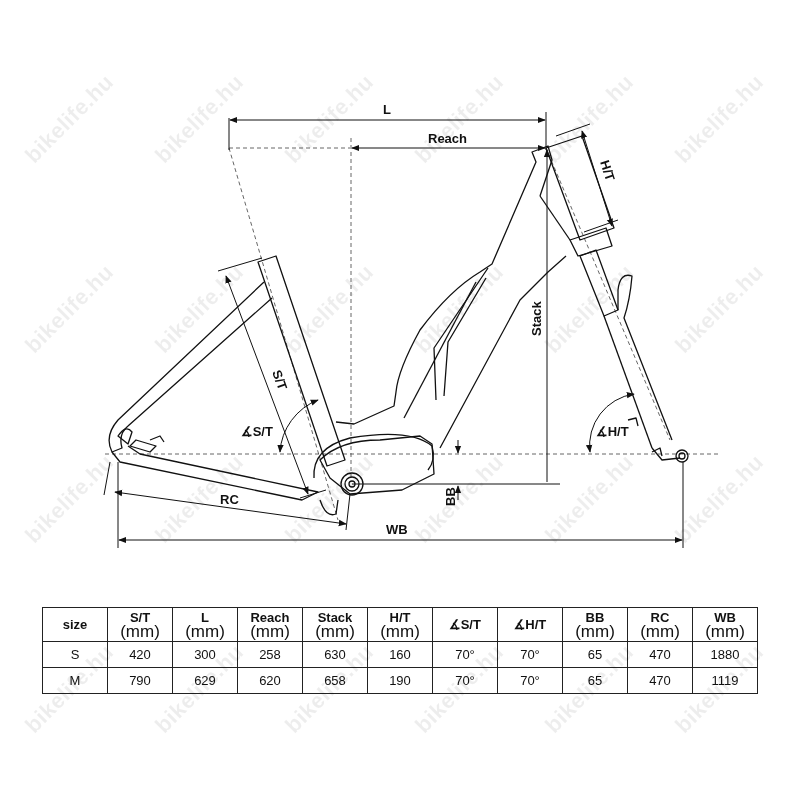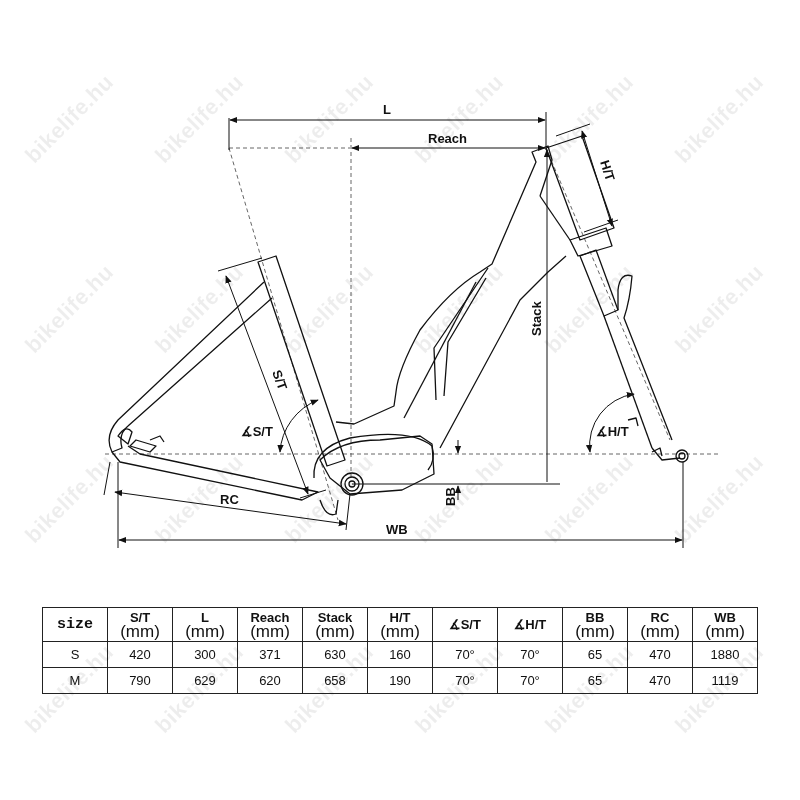--- a/index.html
+++ b/index.html
@@ -6,21 +6,21 @@
   body { width: 800px; height: 800px; position: relative; overflow: hidden; font-family: "Liberation Sans", sans-serif; color: #111; }
   .watermarks { position: absolute; inset: 0; pointer-events: none; z-index: 3; }
   .wm { position: absolute; font-family: "Liberation Sans", sans-serif; font-weight: bold; font-size: 22px; color: rgba(0,0,0,0.07); transform: rotate(-45deg); transform-origin: left top; white-space: nowrap; letter-spacing: 0.5px; }
   svg.diagram { position: absolute; left: 0; top: 0; width: 800px; height: 600px; z-index: 1; }
   svg text { font-family: "Liberation Sans", sans-serif; font-weight: bold; font-size: 13px; fill: #111; }
   .geo-table { position: absolute; left: 42px; top: 607px; width: 716px; border-collapse: collapse; z-index: 2; table-layout: fixed; }
   .geo-table th, .geo-table td { border: 1px solid #222; text-align: center; padding: 0; font-size: 13px; color: #111; }
   .geo-table th { height: 33px; font-weight: bold; line-height: 14px; }
   .geo-table th .unit { display: block; font-weight: normal; font-size: 17px; }
   .geo-table td { height: 25px; }
-  .geo-table th.size-h { font-size: 15px; font-family: Liberation Mono, monospace; }
+  .geo-table th.size-h { font-size: 13px; }
 </style>
 </head>
 <body>
 
 <svg class="diagram" viewBox="0 0 800 600" xmlns="http://www.w3.org/2000/svg">
   <defs>
     <marker id="arr" viewBox="0 0 10 10" refX="9" refY="5" markerWidth="8" markerHeight="8" orient="auto-start-reverse">
       <path d="M0,1 L10,5 L0,9 z" fill="#111"></path>
     </marker>
   </defs>
@@ -136,21 +136,21 @@
       <th><span>BB</span><span class="unit">(mm)</span></th>
       <th><span>RC</span><span class="unit">(mm)</span></th>
       <th><span>WB</span><span class="unit">(mm)</span></th>
     </tr>
   </thead>
   <tbody>
     <tr>
       <td>S</td>
       <td>420</td>
       <td>300</td>
-      <td>371</td>
+      <td>258</td>
       <td>630</td>
       <td>160</td>
       <td>70°</td>
       <td>70°</td>
       <td>65</td>
       <td>470</td>
       <td>1880</td>
     </tr>
     <tr>
       <td>M</td>

